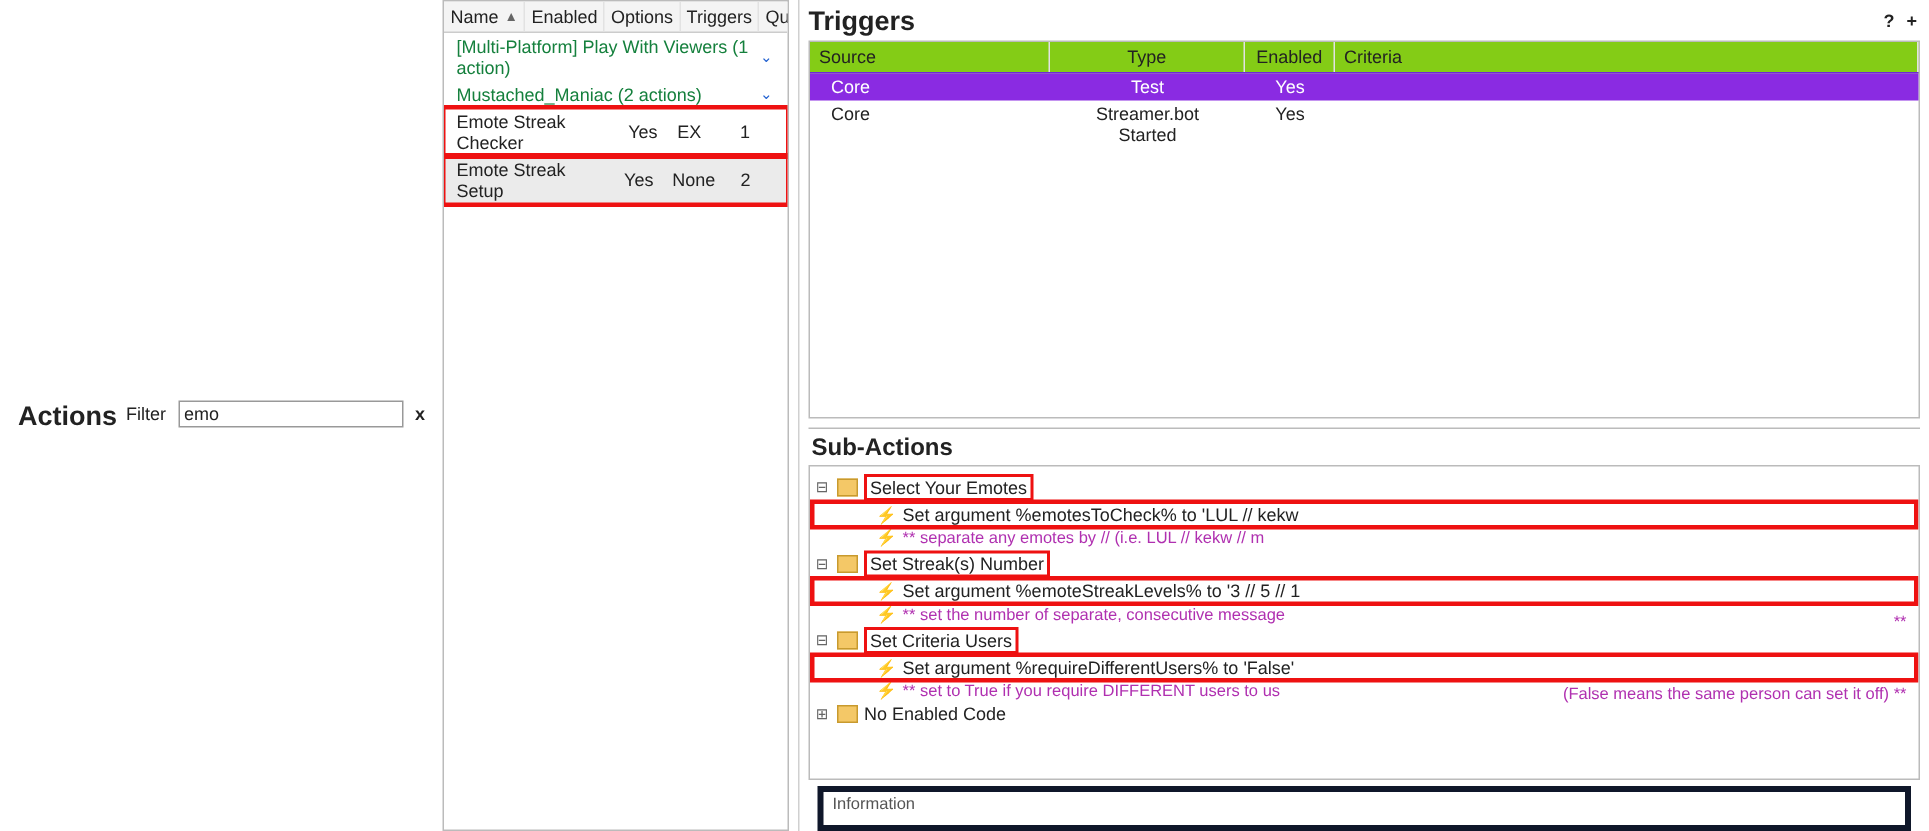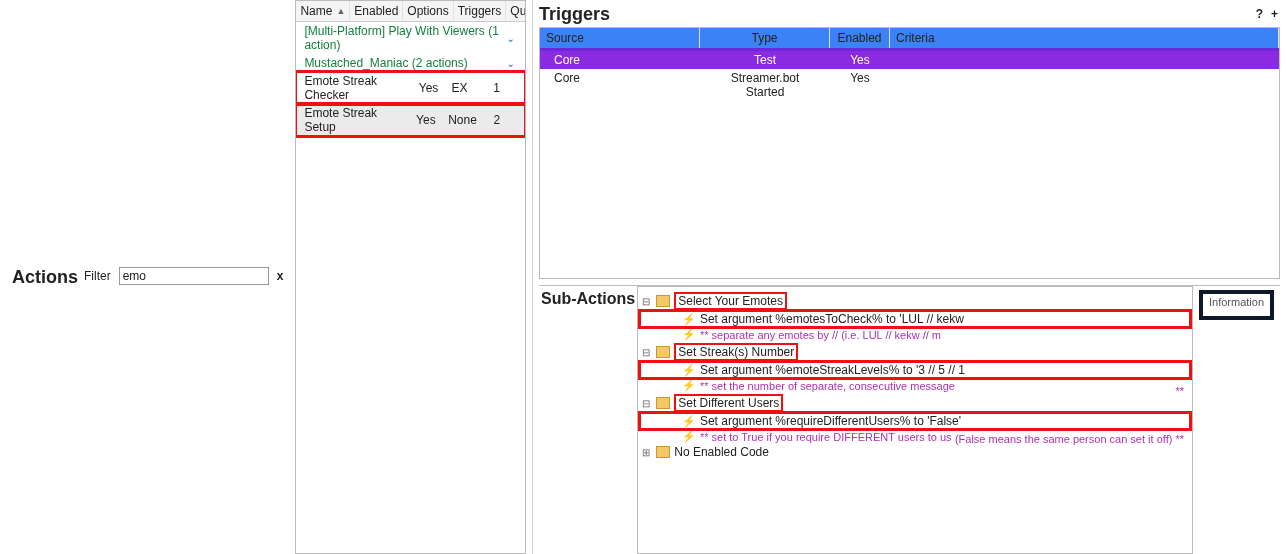--- a/index.html
+++ b/index.html
@@ -26,29 +26,29 @@
 .link{color:#15803d}
 .expander{color:#2060d0;font-size:10px;margin-left:auto;padding-right:6px}
 .hl-red{outline:3px solid #e11;outline-offset:-1px}
 .row-sel{background:#ebebeb}
 
 .right{flex:1;display:flex;flex-direction:column;position:relative}
 .trg-head{display:flex;align-items:center}
 .trg-head .help{margin-left:auto;padding-right:8px;font-weight:700}
 .trg-head .plus{padding-right:8px;font-weight:700}
 .trg-tbl{border:1px solid #bbb;margin:0 6px 6px;height:252px}
-.trg-cols{display:flex;background:#3b82f6;border-bottom:3px solid #6d28d9}
+.trg-cols{display:flex;background:#84cc16;border-bottom:1px solid #6d28d9}
 .trg-cols>div{padding:3px 6px;border-right:1px solid #e2e2e2}
 .tc-src{width:160px}.tc-type{width:130px;text-align:center}.tc-en{width:60px;text-align:center}.tc-crit{flex:1}
 .trg-row{display:flex;padding:2px 0}
 .trg-row>div{padding:0 14px}
 .trg-row.sel{background:#8a2be2;color:#fff}
 .trg-row.sel>div{color:#fff}
 
-.sub-wrap{flex:1;border-top:1px solid #bbb;margin:0 6px;display:flex;flex-direction:row}
+.sub-wrap{flex:1;border-top:1px solid #bbb;margin:0 6px;display:flex;flex-direction:column}
 .sub-title{font-size:16px;font-weight:700;padding:4px 2px 2px}
 .tree{border:1px solid #bbb;flex:1;padding:4px 2px;overflow:hidden;position:relative}
 .node{display:flex;align-items:center;padding:1px 0}
 .toggle{width:12px;text-align:center;font-size:10px;color:#666;cursor:pointer}
 .folder{width:14px;height:12px;background:#f4c867;border:1px solid #c89a2e;margin:0 4px}
 .bolt{color:#f0b000;margin:0 4px;font-size:11px}
 .indent2{padding-left:38px}
 .comment{color:#b030b0;font-size:11px}
 .hl-red-box{border:2px solid #e11;display:inline-block;padding:0 2px}
 .note-right{position:absolute;right:8px;color:#b030b0;font-size:11px}
@@ -157,21 +157,21 @@
           </div>
         <div class="node indent2">
             <span class="bolt">⚡</span>
             <span class="comment">** set the number of separate, consecutive message</span>
           </div>
         <span class="note-right" style="top:98px">**</span>
 
         <div class="node">
             <span class="toggle">⊟</span>
             <span class="folder"></span>
-            <span class="hl-red-box">Set Different Users</span>
+            <span class="hl-red-box">Set Criteria Users</span>
           </div>
         <div class="node indent2 hl-red">
             <span class="bolt">⚡</span>
             <span>Set argument %requireDifferentUsers% to 'False'</span>
           </div>
         <div class="node indent2">
             <span class="bolt">⚡</span>
             <span class="comment">** set to True if you require DIFFERENT users to us</span>
           </div>
         <span class="note-right" style="top:146px">(False means the same person can set it off) **</span>

